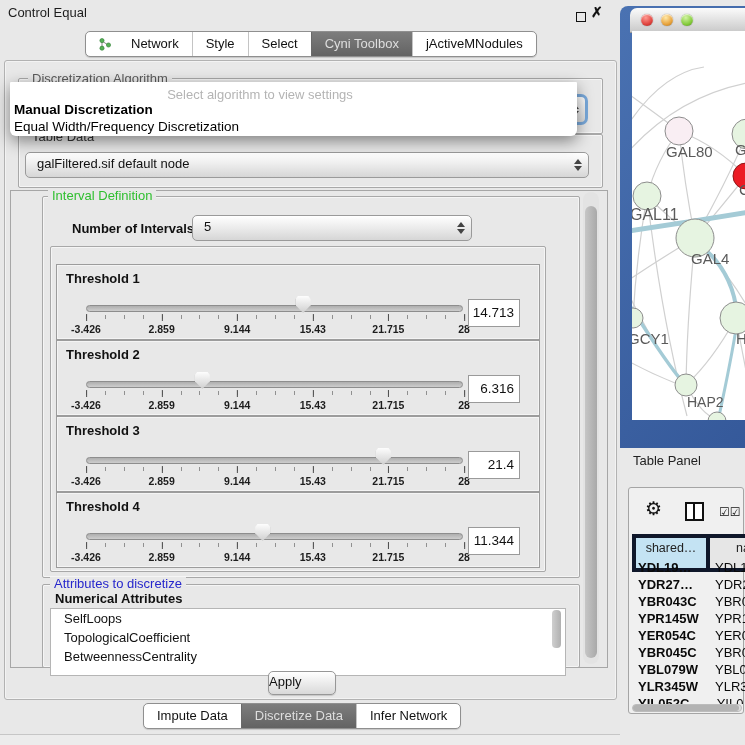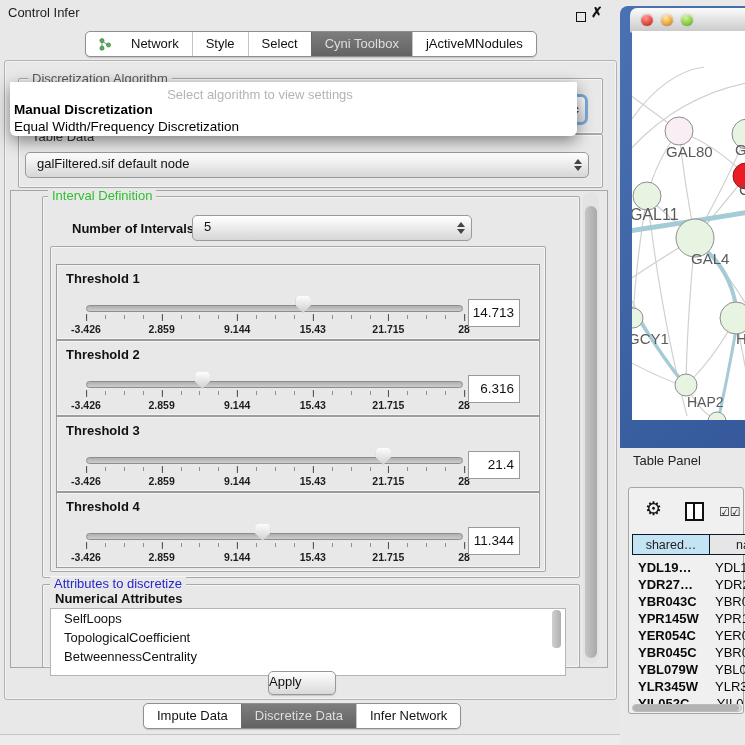--- a/index.html
+++ b/index.html
@@ -76,37 +76,37 @@
   #tl-yellow{left:31px;background:radial-gradient(circle at 40% 30%,#ffe9a8,#e8a33d 60%,#a56a12);}
   #tl-green{left:51px;background:radial-gradient(circle at 40% 30%,#d2f3a2,#85cc3c 60%,#4e8814);}
   #net-canvas{position:absolute;left:12px;top:25px;width:113px;height:389px;background:#fff;overflow:hidden;}
   
   #tp-title{position:absolute;left:13px;top:453px;font-size:13px;color:#222;}
   #tp-box{position:absolute;left:8px;top:487px;width:116px;height:227px;background:#f0f0f0;border:1px solid #a5a5a5;border-radius:3px;box-sizing:border-box;}
   #tp-gear{position:absolute;left:16px;top:9px;font-size:19px;color:#111;}
   #tp-colicon{position:absolute;left:56px;top:14px;width:15px;height:15px;border:2px solid #111;background:#fff;}
   #tp-colicon::after{content:"";position:absolute;left:6px;top:0;width:2px;height:15px;background:#111;}
   #tp-checks{position:absolute;left:90px;top:17px;font-size:12px;color:#111;letter-spacing:0px;}
-  .tp-h{position:absolute;top:46px;height:21px;box-sizing:border-box;border:1px solid #0f172a;font-size:12.5px;line-height:20px;color:#222;}
+  .tp-h{position:absolute;top:46px;height:38px;box-sizing:border-box;border:4px solid #0f172a;font-size:12.5px;line-height:20px;color:#222;}
   #tp-h1{left:3px;width:78px;background:var(--header-col-blue);text-align:center;}
   #tp-h2{left:81px;width:40px;background:#e6e6e6;border-left:none;padding-left:26px;overflow:hidden;}
   .tp-row{position:absolute;width:114px;font-size:13px;color:#0a0a0a;white-space:nowrap;}
   .tp-row .c1{position:absolute;left:9px;width:72px;overflow:hidden;font-weight:bold;}
   .tp-row .c2{position:absolute;left:86px;width:30px;overflow:hidden;text-align:center;}
   #tp-hscroll{position:absolute;left:3px;top:216px;width:110px;height:8px;background:#dedede;border:1px solid #bcbcbc;border-radius:4px;box-sizing:border-box;}
   #tp-hthumb{position:absolute;left:4px;top:217px;width:106px;height:6px;border-radius:3px;background:#b3b3b3;}
   svg text{font-family:"Liberation Sans",sans-serif;fill:#5a5a5a;}
 </style>
 </head>
 <body>
 
 <div id="root">
 
   <div id="left-panel">
-    <div id="panel-title">Control Infer</div>
+    <div id="panel-title">Control Equal</div>
     <div id="float-icon"></div>
     <div id="close-icon">✗</div>
 
     <div id="top-tabs" class="seg-bar">
       <div class="seg">
         <svg width="12" height="13" viewBox="0 0 12 13">
           <line x1="3" y1="3" x2="3" y2="10" stroke="#8a8a8a"></line>
             <line x1="3" y1="3" x2="9" y2="7" stroke="#8a8a8a"></line>
           <circle cx="3" cy="2.6" r="2.1" fill="#55b055" stroke="#2e7d32" stroke-width=".6"></circle>
           <circle cx="3" cy="10.2" r="2.1" fill="#55b055" stroke="#2e7d32" stroke-width=".6"></circle>

